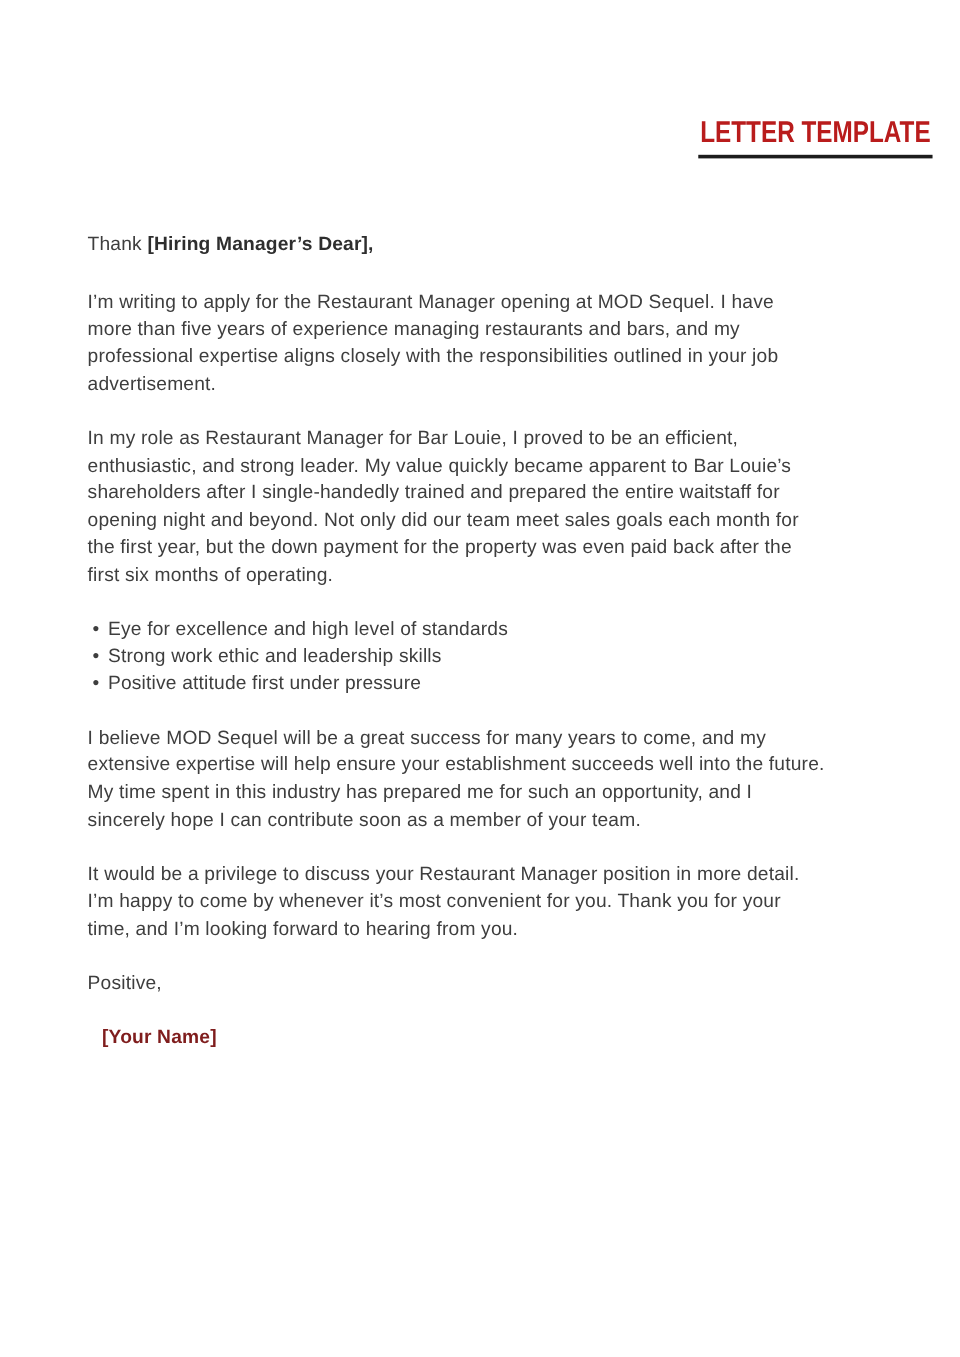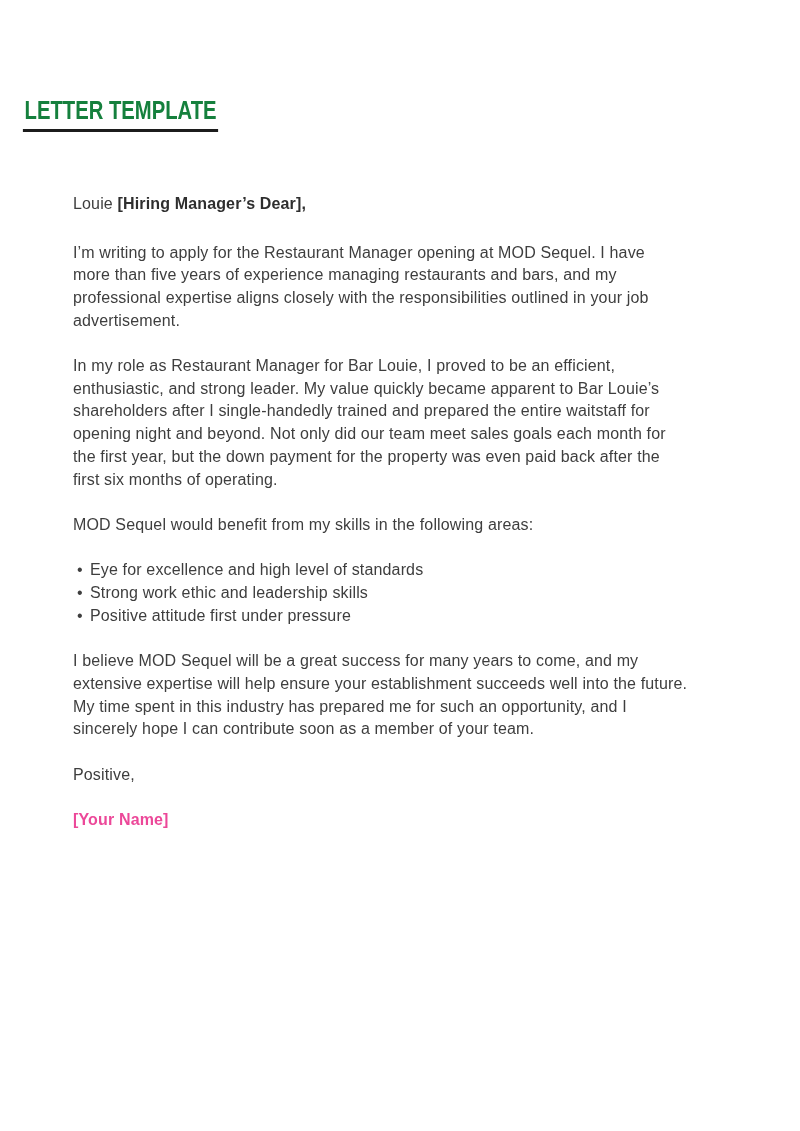--- a/index.html
+++ b/index.html
@@ -13,22 +13,22 @@
     height: 1131px;
     background: #ffffff;
     overflow: hidden;
     font-family: "Liberation Sans", sans-serif;
   }
   .title-block {
     position: absolute;
     top: 93px;
     left: 0;
     width: 800px;
-    text-align: left;
-    color: #15803d;
+    text-align: right;
+    color: #b91c1c;
     font-weight: bold;
     font-size: 25px;
     line-height: 35px;
   }
   .title-line { display: block; }
   .title-line .squeeze {
     display: inline-block;
     transform: scaleX(0.81);
     transform-origin: 50% 50%;
     border-bottom: 3px solid #1c1c1c;
@@ -65,53 +65,52 @@
     align-items: baseline;
   }
   .bullet-dot {
     flex: 0 0 13px;
     margin-left: 4px;
     color: #3e3e3e;
   }
   .bullet-text { flex: 1; }
   .closing-line { margin: 0 0 22.7px 0; }
   .signature-line {
-    margin: 0;
+    margin: 12px;
     font-weight: bold;
-    color: #ec4899;
+    color: #7f1d1d;
   }
 </style>
 </head>
 <body>
 
 <div class="page">
 
   <div class="title-block">
     <span class="title-line">
       <span class="squeeze">LETTER TEMPLATE</span>
     </span>
   </div>
 
   <div class="letter-body">
 
-    <p class="greeting"><span>Louie </span><span class="bold-inline">[Hiring Manager’s Dear],</span></p>
+    <p class="greeting"><span>Thank </span><span class="bold-inline">[Hiring Manager’s Dear],</span></p>
 
     <p class="para">I’m writing to apply for the Restaurant Manager opening at MOD Sequel. I have
 more than five years of experience managing restaurants and bars, and my
 professional expertise aligns closely with the responsibilities outlined in your job
 advertisement.</p>
 
     <p class="para">In my role as Restaurant Manager for Bar Louie, I proved to be an efficient,
 enthusiastic, and strong leader. My value quickly became apparent to Bar Louie’s
 shareholders after I single-handedly trained and prepared the entire waitstaff for
 opening night and beyond. Not only did our team meet sales goals each month for
 the first year, but the down payment for the property was even paid back after the
 first six months of operating.</p>
 
-    <p class="para">MOD Sequel would benefit from my skills in the following areas:</p>
 
     <div class="bullet-list">
       <div class="bullet-row">
         <span class="bullet-dot">•</span>
         <span class="bullet-text">Eye for excellence and high level of standards</span>
       </div>
       <div class="bullet-row">
         <span class="bullet-dot">•</span>
         <span class="bullet-text">Strong work ethic and leadership skills</span>
       </div>
@@ -119,19 +118,22 @@
         <span class="bullet-dot">•</span>
         <span class="bullet-text">Positive attitude first under pressure</span>
       </div>
     </div>
 
     <p class="para">I believe MOD Sequel will be a great success for many years to come, and my
 extensive expertise will help ensure your establishment succeeds well into the future.
 My time spent in this industry has prepared me for such an opportunity, and I
 sincerely hope I can contribute soon as a member of your team.</p>
 
+    <p class="para">It would be a privilege to discuss your Restaurant Manager position in more detail.
+I’m happy to come by whenever it’s most convenient for you. Thank you for your
+time, and I’m looking forward to hearing from you.</p>
 
     <p class="closing-line">Positive,</p>
 
     <p class="signature-line">[Your Name]</p>
 
   </div>
 </div>
 
 </body></html>

